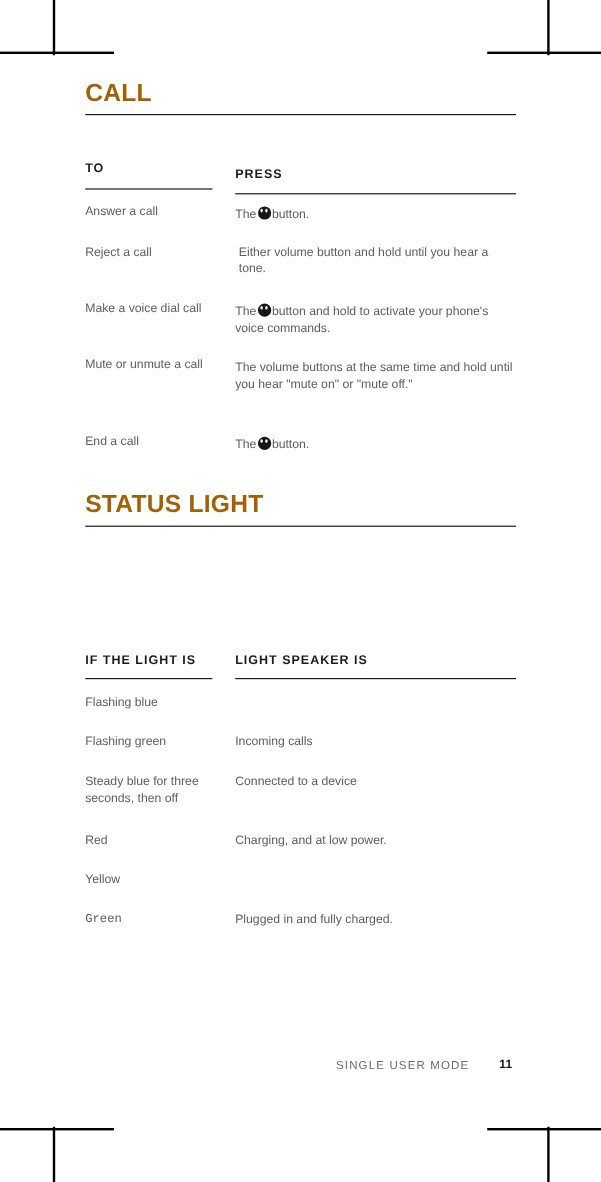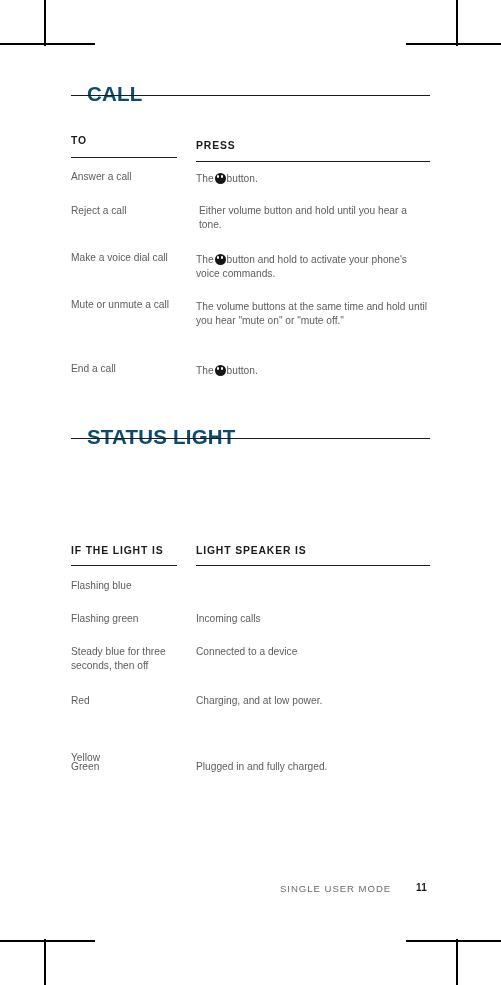--- a/index.html
+++ b/index.html
@@ -44,23 +44,23 @@
     left: 71px;
     top: 0;
     width: 359px;
     height: 985px;
   }
 
   
   .section-title {
     font-size: 20.5px;
     font-weight: bold;
-    color: #0c4a6e;
+    color: #a16207;
     letter-spacing: 0.2px;
-    margin: 16px;
+    margin: 0;
   }
   .rule-full {
     border: 0;
     border-top: 1.7px solid #1b1b1b;
     margin: 0;
     width: 359px;
   }
   .col-head {
     font-size: 10.4px;
     font-weight: bold;
@@ -207,22 +207,22 @@
 
     <div class="cell-left abs" style="left:0px; top:612px; width:118px;">Flashing green</div>
     <div class="cell-right abs" style="left:125px; top:612px; width:234px;">Incoming calls</div>
 
     <div class="cell-left abs" style="left:0px; top:645px; width:118px;">Steady blue for three seconds, then off</div>
     <div class="cell-right abs" style="left:125px; top:645px; width:234px;">Connected to a device</div>
 
     <div class="cell-left abs" style="left:0px; top:694px; width:118px;">Red</div>
     <div class="cell-right abs" style="left:125px; top:694px; width:234px;">Charging, and at low power.</div>
 
-    <div class="cell-left abs" style="left:0px; top:727px; width:118px;margin-top:24px;">Yellow</div>
-
-    <div class="cell-left abs" style="left:0px; top:760px; width:118px;">Green</div>
+    <div class="cell-left abs" style="left:0px; top:727px; width:118px;">Yellow</div>
+
+    <div class="cell-left abs" style="left:0px; top:760px; width:118px;font-family:Liberation Mono, monospace;">Green</div>
     <div class="cell-right abs" style="left:125px; top:760px; width:234px;">Plugged in and fully charged.</div>
 
     <div class="footer-label abs" style="left:209px; top:883px;">SINGLE USER MODE</div>
     <div class="footer-page abs" style="left:345px; top:882px;">11</div>
 
   </div>
 </div>
 
 </body></html>

